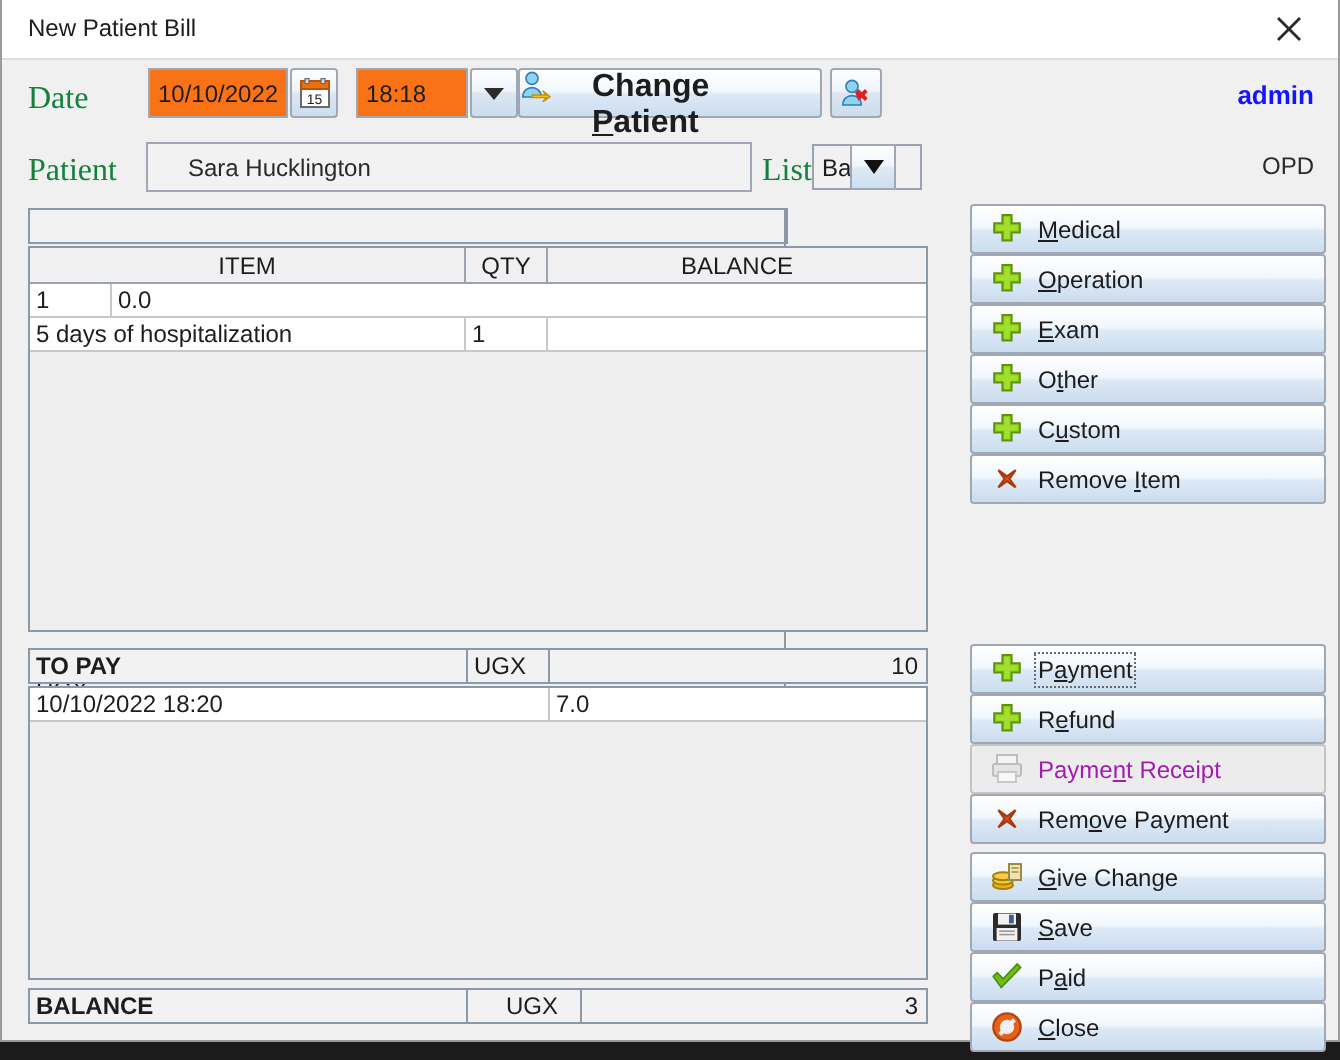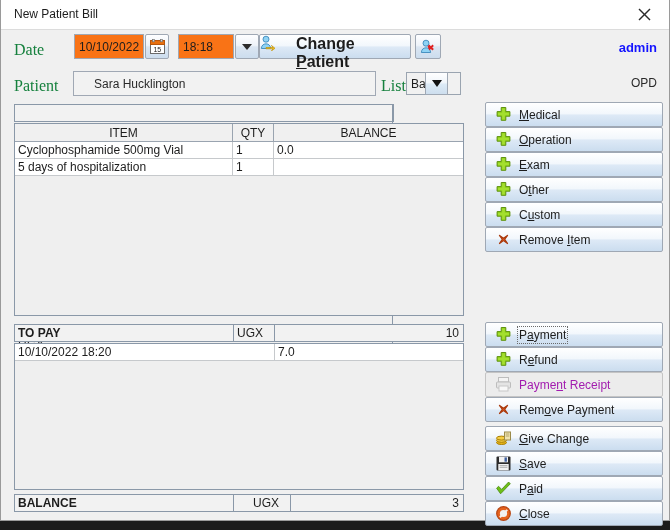--- a/index.html
+++ b/index.html
@@ -274,21 +274,20 @@
   </div>
 
   <div class="gridpanel" style="left:13px; top:123px; width:450px; height:193px;">
     <div class="gridhead">
       <div class="c col-item">ITEM</div>
       <div class="c col-qty">QTY</div>
       <div class="c col-amt">BALANCE</div>
     </div>
     <div id="items-rows">
         <div class="gridrow">
-          <div class="c col-item">Cyclophosphamide 500mg Vial</div>
           <div class="c col-qty">1</div>
           <div class="c col-amt">0.0</div>
         </div>
         <div class="gridrow">
           <div class="c col-item">5 days of hospitalization</div>
           <div class="c col-qty">1</div>
         </div>
       </div>
   </div>
 

